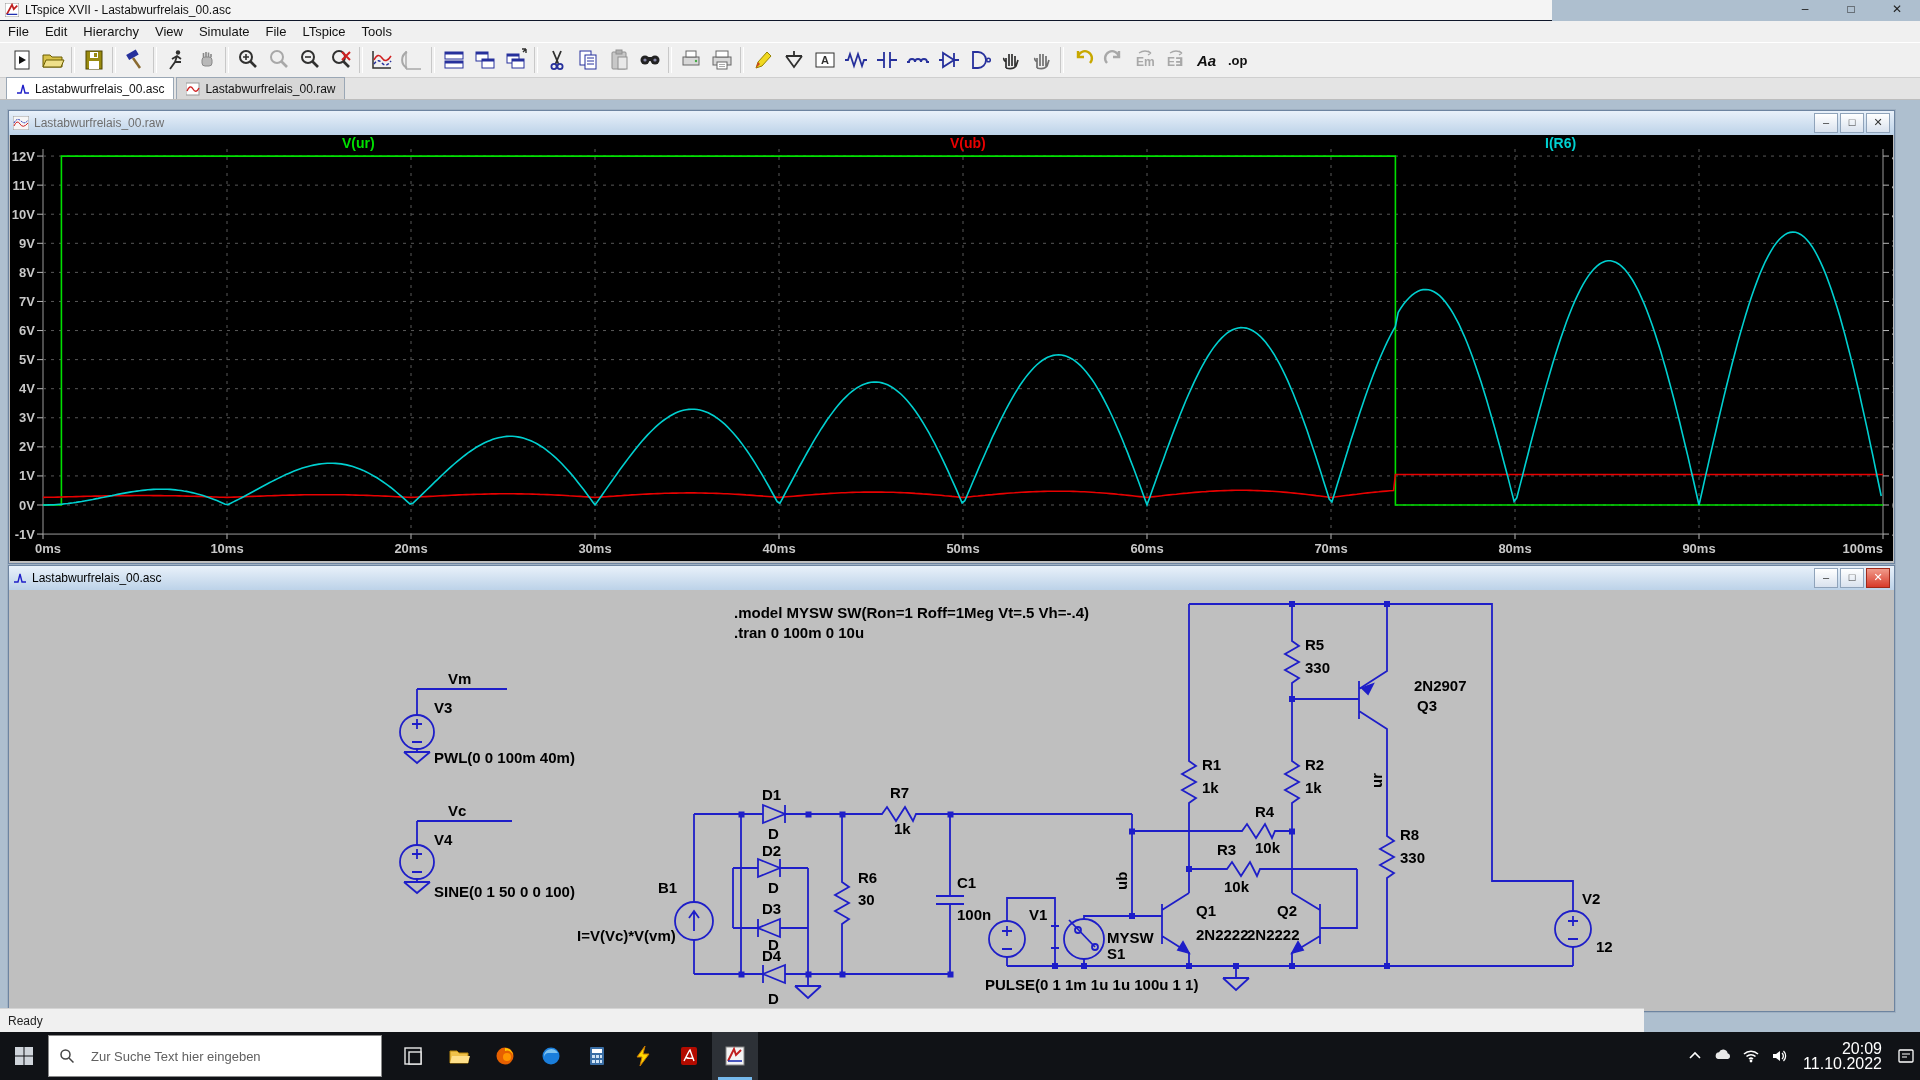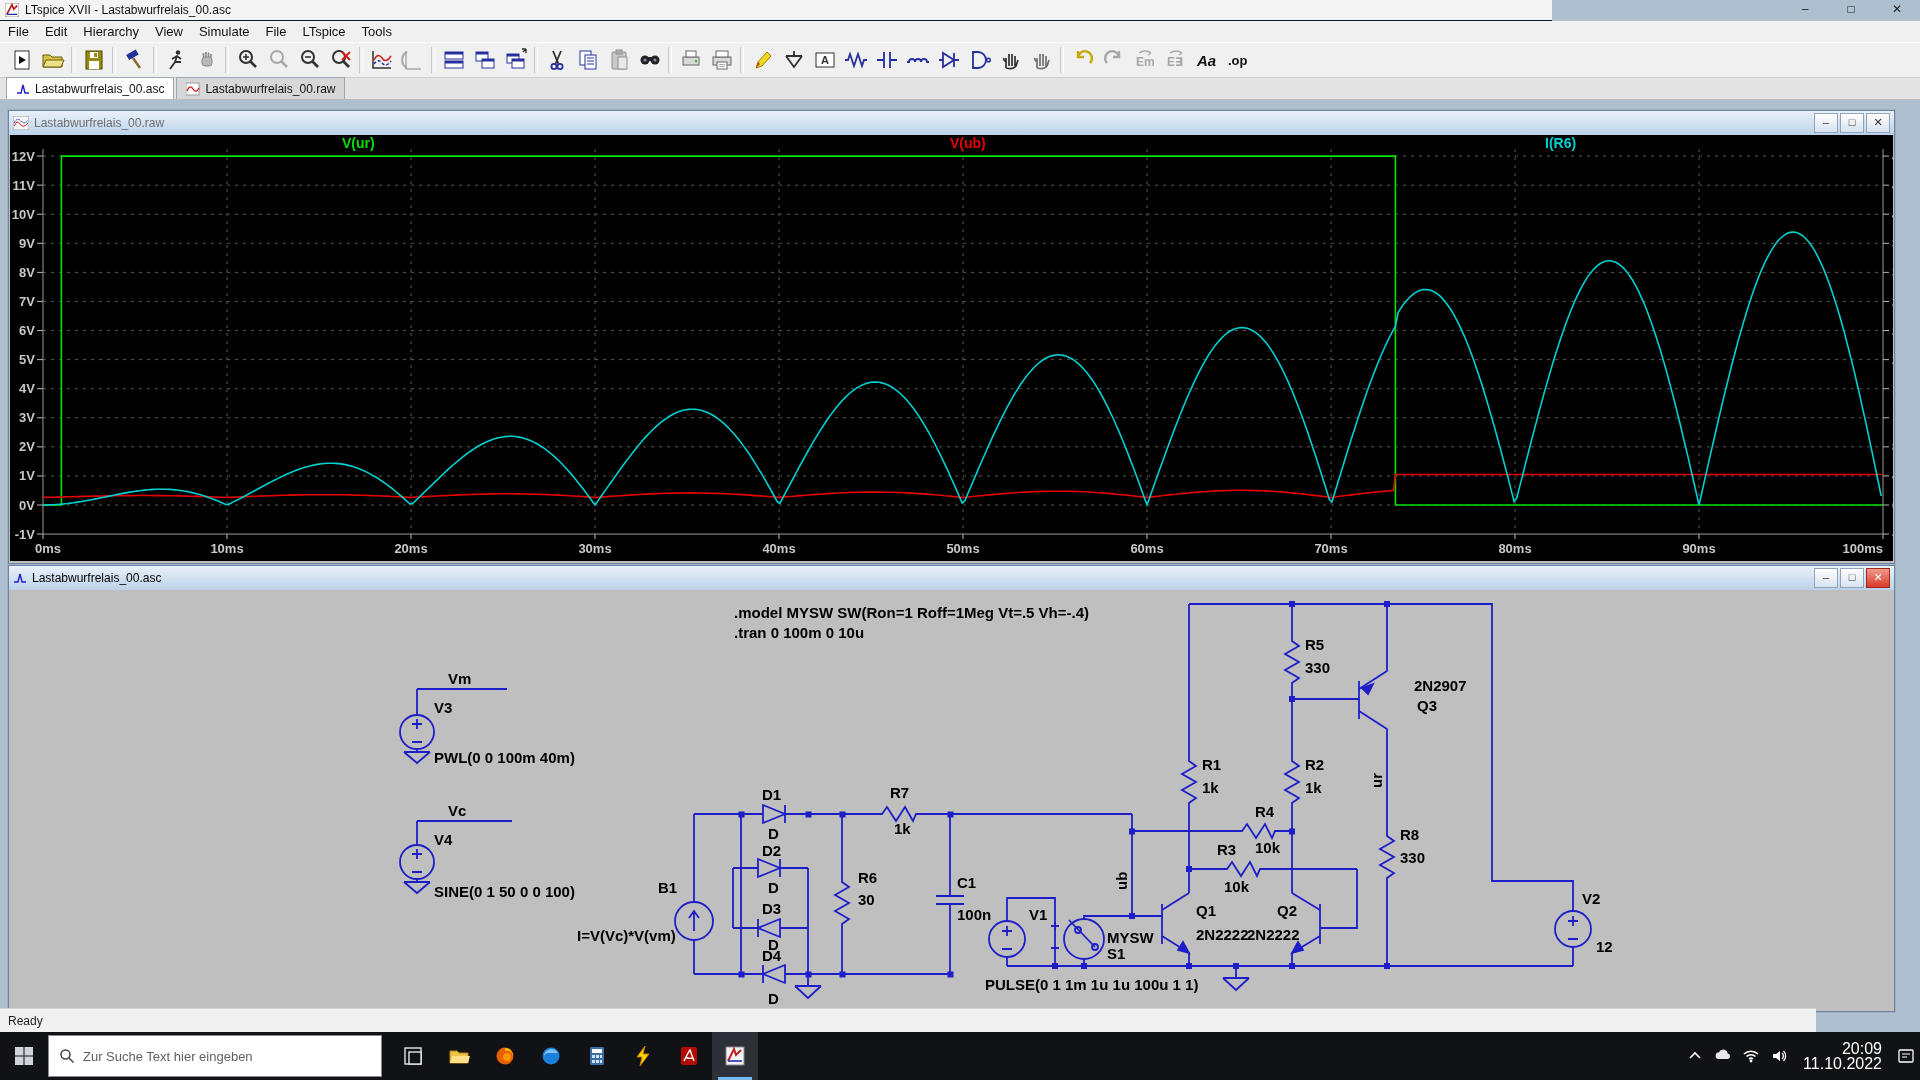--- a/index.html
+++ b/index.html
@@ -24,26 +24,26 @@
   .mdi{position:absolute;border:1px solid #6d84a0;background:#bfbfbf;box-shadow:0 0 0 1px #9fb0c2;}
   .mdi-title{height:24px;background:linear-gradient(#e9f1fa,#bcd2e8);display:flex;align-items:center;font-size:12px;padding:0 4px;}
   .mdi-title .t{margin-left:5px;}
   .mdi-btns{margin-left:auto;display:flex;gap:2px;}
   .mdi-btn{width:22px;height:18px;border:1px solid #8fa3ba;background:linear-gradient(#fff,#d9e2ee);
            font-size:11px;line-height:16px;text-align:center;color:#333;}
   .mdi-btn.close-red{background:linear-gradient(#f09a8a,#d83a2a);color:#fff;border-color:#a02818;}
   #wave-plot{position:absolute;left:1px;top:24px;background:#000;}
   #sch-canvas{position:absolute;left:1px;top:24px;background:#bfbfbf;}
   
-  #statusbar{position:absolute;left:0;top:1008px;width:1816px;height:24px;background:#f0f0f0;border-top:1px solid #d4d4d4;
+  #statusbar{position:absolute;left:0;top:1008px;width:1644px;height:24px;background:#f0f0f0;border-top:1px solid #d4d4d4;
              font-size:12px;color:#222;display:flex;align-items:center;padding-left:8px;box-sizing:border-box;}
   #taskbar{position:absolute;left:0;top:1032px;width:1920px;height:48px;background:#101216;display:flex;align-items:center;}
   #start-btn{width:48px;height:48px;display:flex;align-items:center;justify-content:center;}
   #search-box{width:332px;height:40px;background:#fff;border:1px solid #8a8a8a;display:flex;align-items:center;margin-right:8px;}
-  #search-box .ph{color:#616161;font-size:13px;margin-left:8px;}
+  #search-box .ph{color:#616161;font-size:13px;margin-left:16px;}
   .task-icon{width:46px;height:48px;display:flex;align-items:center;justify-content:center;position:relative;}
   .task-icon.active{background:#2d3137;}
   .task-icon.active::after{content:"";position:absolute;left:6px;right:6px;bottom:0;height:3px;background:#76b9ed;}
   #tray{margin-left:auto;display:flex;align-items:center;height:48px;}
   .tray-icon{width:28px;height:48px;display:flex;align-items:center;justify-content:center;}
   #clock{color:#fff;font-size:16px;text-align:right;line-height:15px;padding:0 10px;}
   
   .sch-t{font:bold 15px "Liberation Sans","DejaVu Sans",sans-serif;fill:#000;}
 </style>
 </head>

